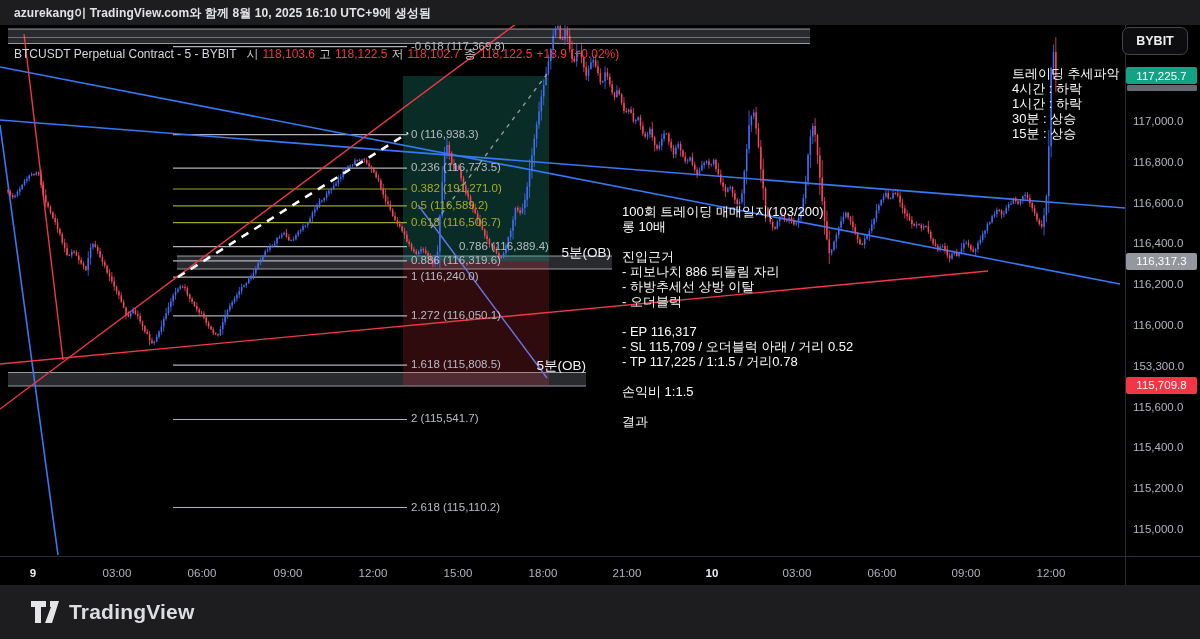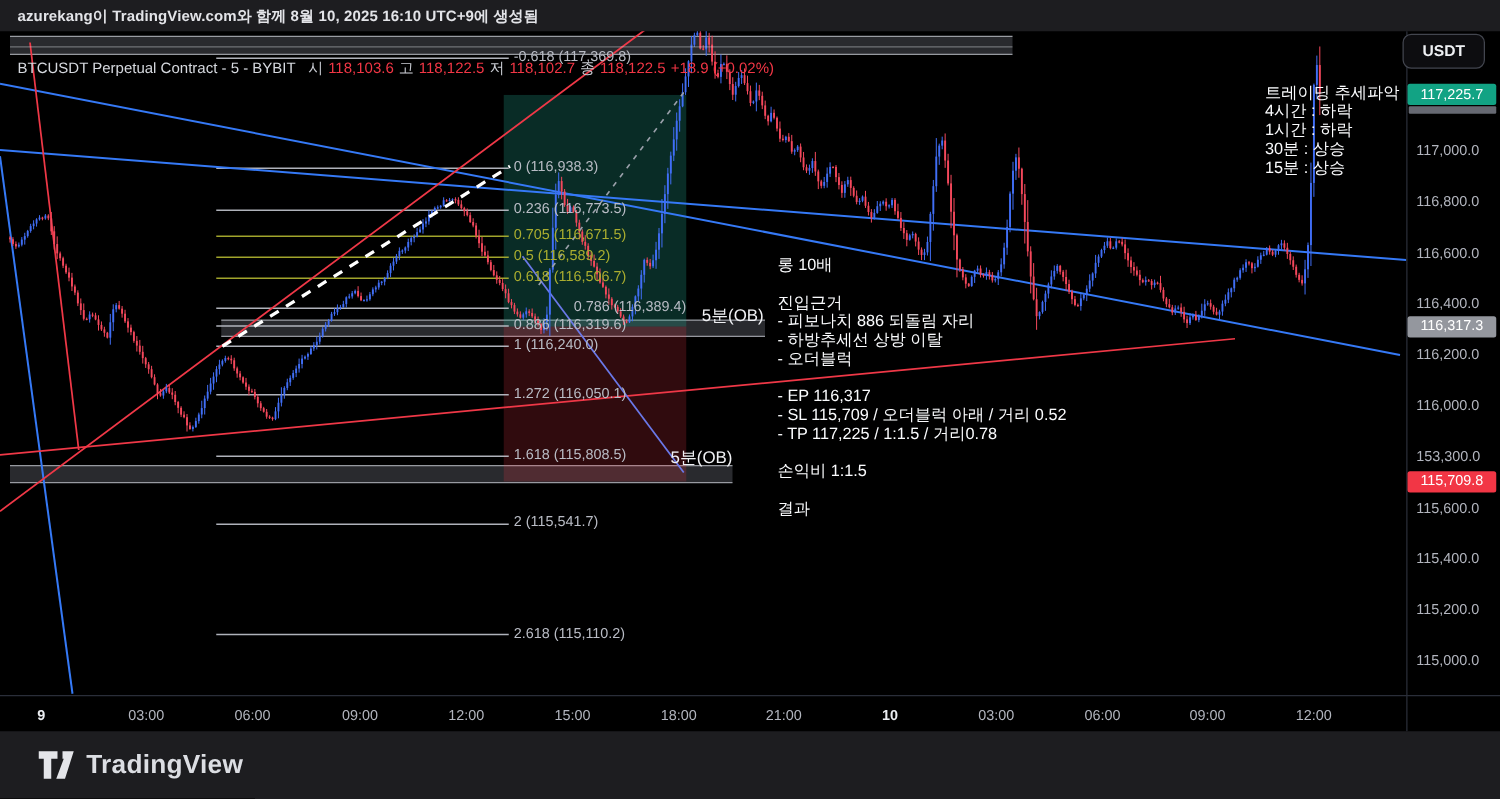--- a/index.html
+++ b/index.html
@@ -977,21 +977,21 @@
   <div id="symbol-row" class="abs"><span style="color: rgb(213, 216, 222); margin-right: 10px;">BTCUSDT Perpetual Contract - 5 - BYBIT</span><span style="color: rgb(201, 204, 211);">시</span><span style="color: rgb(242, 54, 69);">118,103.6</span><span style="color: rgb(201, 204, 211);">고</span><span style="color: rgb(242, 54, 69);">118,122.5</span><span style="color: rgb(201, 204, 211);">저</span><span style="color: rgb(242, 54, 69);">118,102.7</span><span style="color: rgb(201, 204, 211);">종</span><span style="color: rgb(242, 54, 69);">118,122.5</span><span style="color: rgb(242, 54, 69);">+18.9 (+0.02%)</span></div>
   <div id="strike-line" class="abs"></div>
 
   <div id="axis-border" class="abs"></div>
   <div id="time-sep" class="abs"></div>
 
   <div id="fib-labels">
       <div class="fib-label abs" style="left: 411px; top: 39.5608px; color: rgb(185, 188, 197);">-0.618 (117,369.8)</div>
       <div class="fib-label abs" style="left: 411px; top: 127.587px; color: rgb(185, 188, 197);">0 (116,938.3)</div>
       <div class="fib-label abs" style="left: 411px; top: 161.206px; color: rgb(185, 188, 197);">0.236 (116,773.5)</div>
-      <div class="fib-label abs" style="left: 411px; top: 182.014px; color: rgb(170, 173, 47);">0.705 (116,671.5)</div>
+      <div class="fib-label abs" style="left: 411px; top: 182.014px; color: rgb(170, 173, 47);">0.382 (191,271.0)</div>
       <div class="fib-label abs" style="left: 411px; top: 198.803px; color: rgb(170, 173, 47);">0.5 (116,589.2)</div>
       <div class="fib-label abs" style="left: 411px; top: 215.633px; color: rgb(170, 173, 47);">0.618 (116,506.7)</div>
       <div class="fib-label abs" style="left: 411px; top: 239.562px; color: rgb(185, 188, 197); padding-left: 48px;">0.786 (116,389.4)</div>
       <div class="fib-label abs" style="left: 411px; top: 253.802px; color: rgb(185, 188, 197);">0.886 (116,319.6)</div>
       <div class="fib-label abs" style="left: 411px; top: 270.04px; color: rgb(185, 188, 197);">1 (116,240.0)</div>
       <div class="fib-label abs" style="left: 411px; top: 308.78px; color: rgb(185, 188, 197);">1.272 (116,050.1)</div>
       <div class="fib-label abs" style="left: 411px; top: 358.066px; color: rgb(185, 188, 197);">1.618 (115,808.5)</div>
       <div class="fib-label abs" style="left: 411px; top: 412.493px; color: rgb(185, 188, 197);">2 (115,541.7)</div>
       <div class="fib-label abs" style="left: 411px; top: 500.519px; color: rgb(185, 188, 197);">2.618 (115,110.2)</div>
     </div>
@@ -1001,20 +1001,21 @@
     </div>
 
   <div id="trend-note" class="abs">
       <div style="height: 15px;">트레이딩 추세파악</div>
       <div style="height: 15px;">4시간 : 하락</div>
       <div style="height: 15px;">1시간 : 하락</div>
       <div style="height: 15px;">30분 : 상승</div>
       <div style="height: 15px;">15분 : 상승</div>
     </div>
   <div id="journal-note" class="abs">
+      <div style="height: 15px;">100회 트레이딩 매매일지(103/200)</div>
       <div style="height: 15px;">롱 10배</div>
       <div style="height: 15px;"></div>
       <div style="height: 15px;">진입근거</div>
       <div style="height: 15px;">- 피보나치 886 되돌림 자리</div>
       <div style="height: 15px;">- 하방추세선 상방 이탈</div>
       <div style="height: 15px;">- 오더블럭</div>
       <div style="height: 15px;"></div>
       <div style="height: 15px;">- EP 116,317</div>
       <div style="height: 15px;">- SL 115,709 / 오더블럭 아래 / 거리 0.52</div>
       <div style="height: 15px;">- TP 117,225 / 1:1.5 / 거리0.78</div>
@@ -1051,21 +1052,21 @@
       <div class="time-label" style="left: 543px;">18:00</div>
       <div class="time-label" style="left: 627px;">21:00</div>
       <div class="time-label major" style="left: 712px;">10</div>
       <div class="time-label" style="left: 797px;">03:00</div>
       <div class="time-label" style="left: 882px;">06:00</div>
       <div class="time-label" style="left: 966px;">09:00</div>
       <div class="time-label" style="left: 1051px;">12:00</div>
     </div>
 
   <div id="usdt-btn" class="abs">
-    <span>USDT</span>
+    <span>BYBIT</span>
   </div>
 
   <div id="bottom-bar" class="abs"></div>
   <div id="tv-logo">
     <svg width="30" height="26" viewBox="0 0 30 26">
       <path d="M1 2h15v6h-5v16H5V8H1z" fill="#e4e5e9"></path>
       <path d="M20 2h9l-7 22h-7l6-16h-1z" fill="#e4e5e9"></path>
     </svg>
     <span class="word">TradingView</span>
   </div>

